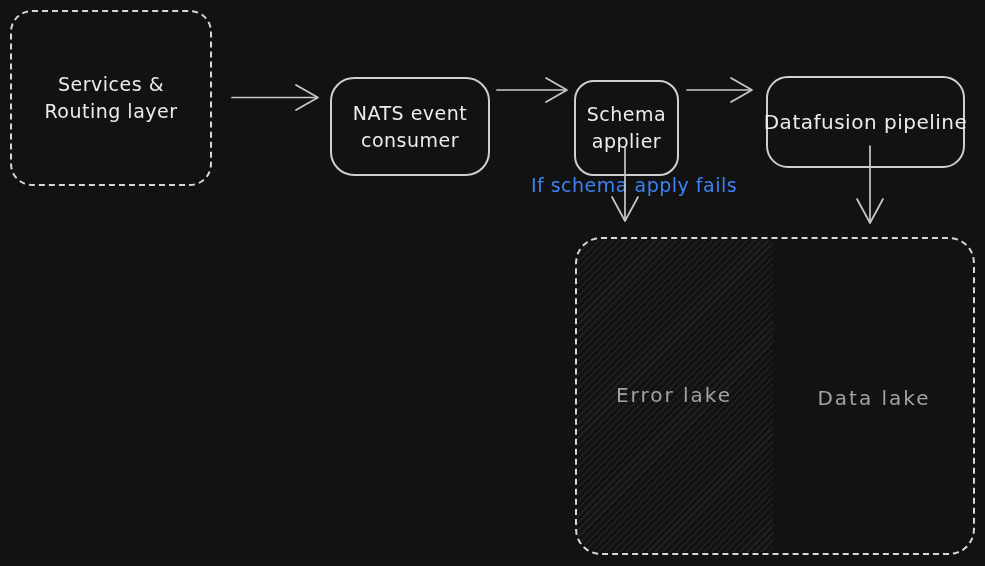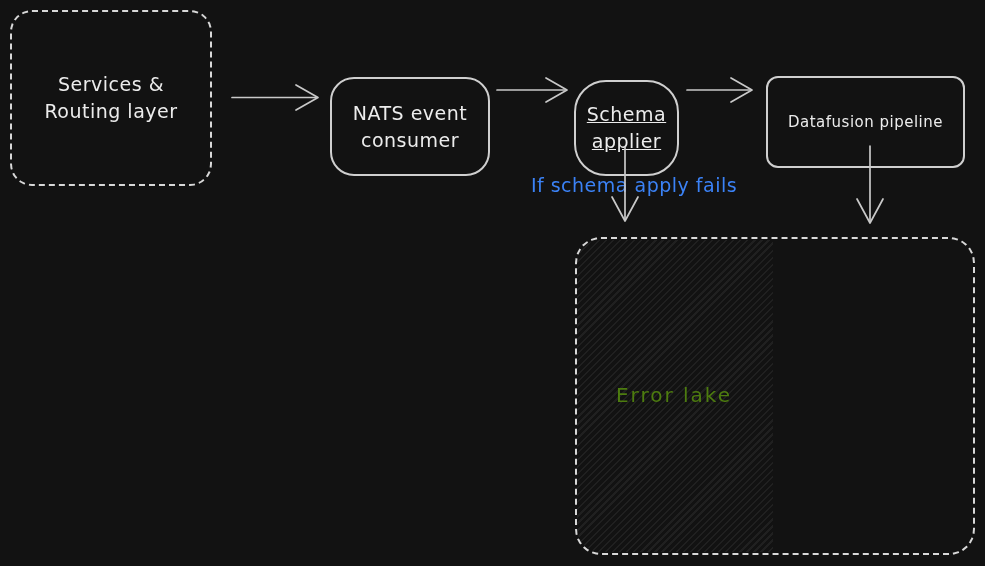--- a/index.html
+++ b/index.html
@@ -26,22 +26,22 @@
     font-size:19px;
     line-height:1.4;
     color:#ececec;
     letter-spacing:0.5px;
   }
   .node.solid{ border:2px solid #cfcfcf;margin-top:32px; }
   .node.dashed{ border:2px dashed #d8d8d8; }
 
   .node-services{ left:10px; top:10px; width:202px; height:176px; border-radius:22px; padding:0 12px; }
   .node-nats{ left:330px; top:45px; width:160px; height:99px; border-radius:24px; padding:0 16px; }
-  .node-schema{ left:574px; top:48px; width:105px; height:96px; border-radius:32px; padding:0 10px;text-decoration:underline; }
-  .node-datafusion{ left:766px; top:44px; width:199px; height:92px; border-radius:12px; padding:0 8px; font-size:15px; white-space:nowrap; }
+  .node-schema{ left:574px; top:48px; width:105px; height:96px; border-radius:20px; padding:0 10px; }
+  .node-datafusion{ left:766px; top:44px; width:199px; height:92px; border-radius:22px; padding:0 8px; font-size:20px; white-space:nowrap; }
 
   .lakes-container{
     position:absolute;
     left:575px; top:237px; width:400px; height:318px;
     box-sizing:border-box;
     border:2px dashed #d8d8d8;
     border-radius:26px;
   }
   .error-lake-hatch{
     position:absolute;
@@ -53,21 +53,21 @@
       rgba(255,255,255,0.06) 0px,
       rgba(255,255,255,0.06) 1.6px,
       rgba(255,255,255,0.0) 1.6px,
       rgba(255,255,255,0.0) 5px
     );
   }
   .lake-label{
     position:absolute;
     font-size:20px;
     letter-spacing:2px;
-    color:#4d7c0f;
+    color:#a3a3a3;
     text-align:center;
   }
   .label-error-lake{ left:575px; top:383px; width:198px; }
   .label-data-lake{ left:773px; top:386px; width:202px; }
 
   .annotation{
     position:absolute;
     left:520px; top:174px; width:228px;
     text-align:center;
     font-size:19px;
@@ -105,20 +105,21 @@
     <span>Schema applier</span>
   </div>
 
   <div class="node solid node-datafusion">
     <span>Datafusion pipeline</span>
   </div>
 
   <div class="error-lake-hatch"></div>
   <div class="lakes-container"></div>
   <div class="lake-label label-error-lake">Error lake</div>
+  <div class="lake-label label-data-lake">Data lake</div>
 
   <div class="annotation">If schema apply fails</div>
 
   <svg class="arrows">
 
     <g>
       <path d="M232 97.5 L316 97.5"></path>
       <polyline points="296,85 318,97.5 296,110"></polyline>
     </g>
 

